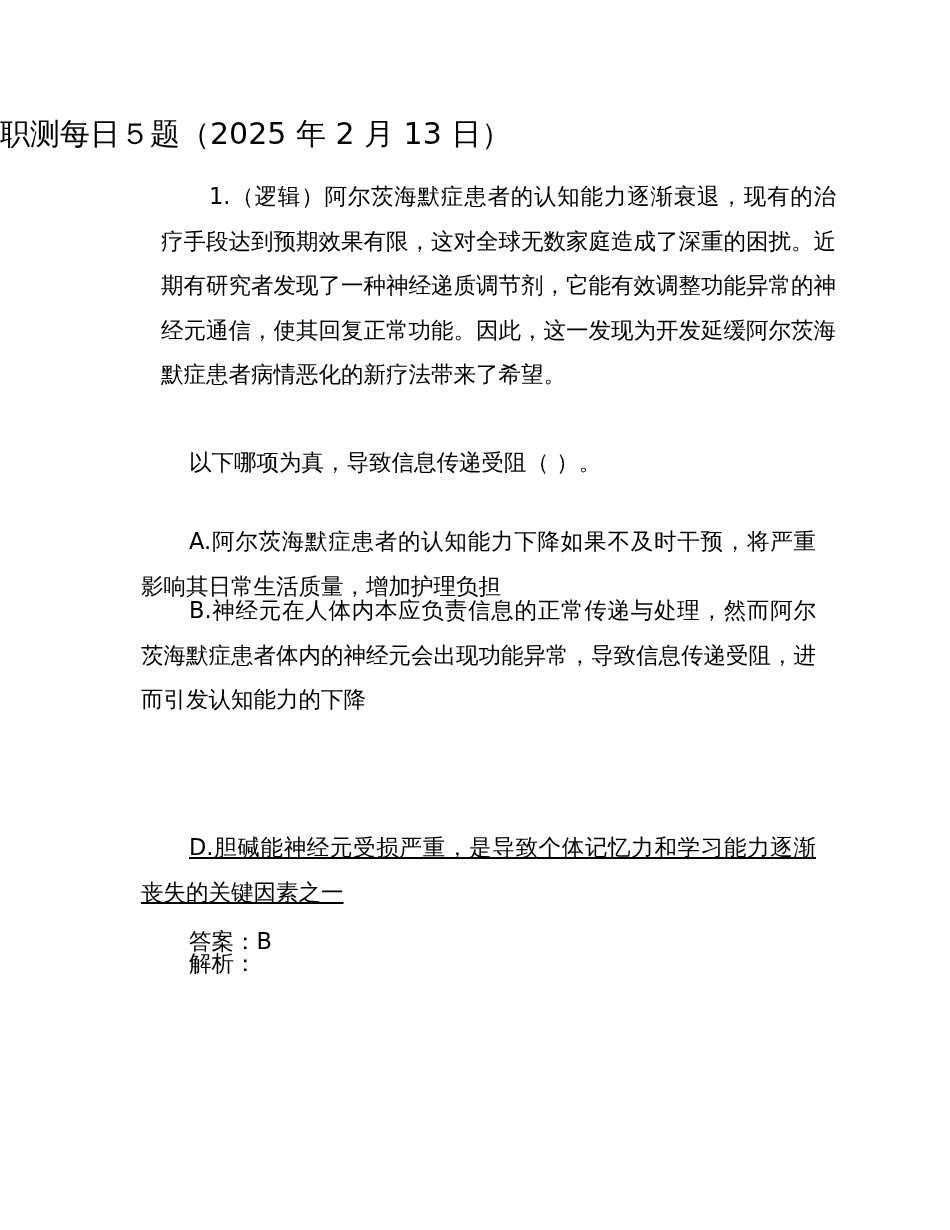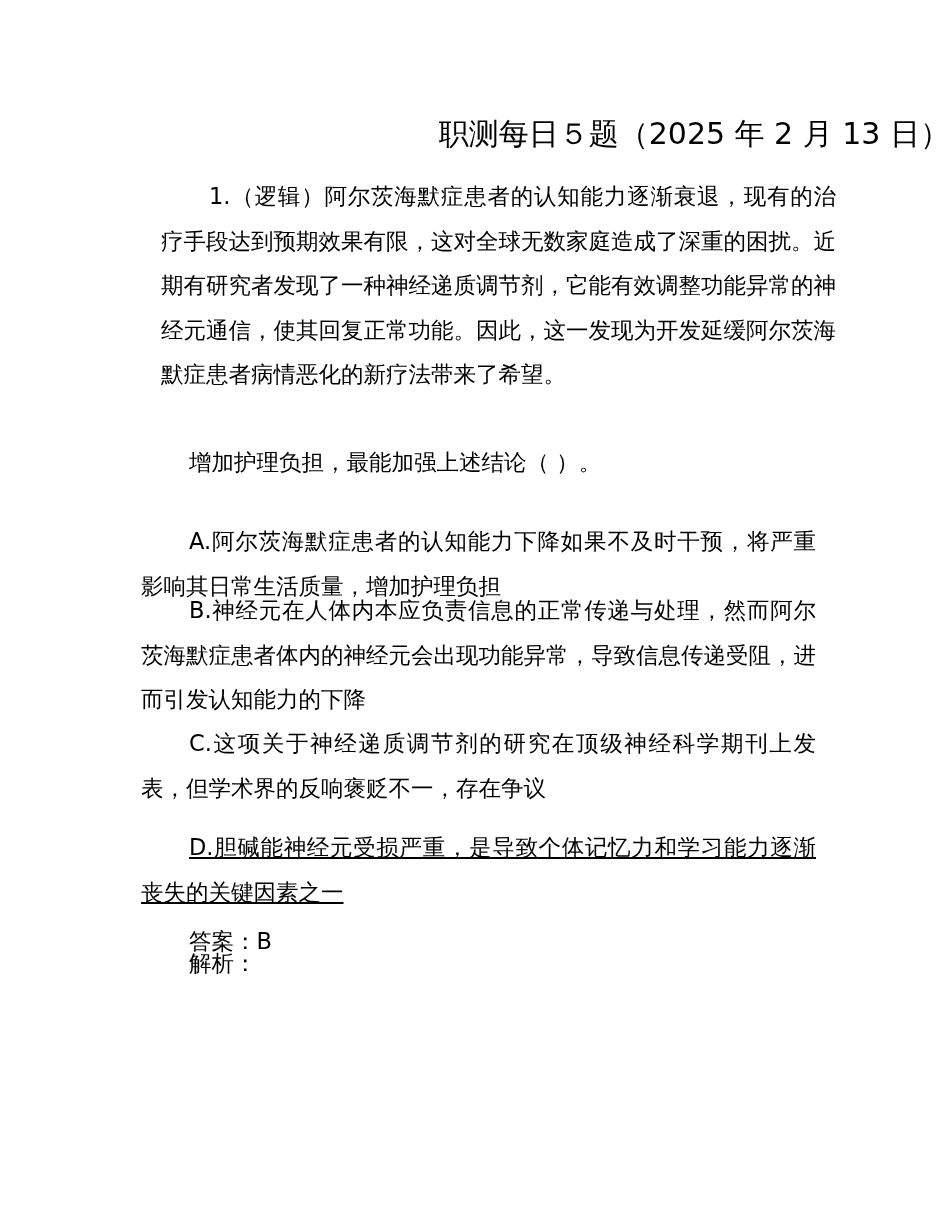--- a/index.html
+++ b/index.html
@@ -20,21 +20,21 @@
       left: 0;
       top: 0;
       width: 950px;
       height: 1230px;
     }
     .title {
       position: absolute;
       left: 0;
       top: 112px;
       width: 950px;
-      text-align: right;
+      text-align: left;
       font-size: 30px;
       line-height: 44px;
       letter-spacing: 0px;
       white-space: nowrap;
     }
     .para {
       position: absolute;
       left: 141px;
       width: 675px;
       font-size: 22.5px;
@@ -53,26 +53,25 @@
     .p8 { top: 941px; }
   </style>
 </head>
 <body>
 
 <div class="page">
   <div class="title">职测每日５题（2025 年 2 月 13 日）</div>
 
   <p class="para p1">1.（逻辑）阿尔茨海默症患者的认知能力逐渐衰退，现有的治疗手段达到预期效果有限，这对全球无数家庭造成了深重的困扰。近期有研究者发现了一种神经递质调节剂，它能有效调整功能异常的神经元通信，使其回复正常功能。因此，这一发现为开发延缓阿尔茨海默症患者病情恶化的新疗法带来了希望。</p>
 
-  <p class="para p2">增加护理负担，最能加强上述结论（ ）。</p>
+  <p class="para p2">以下哪项为真，导致信息传递受阻（ ）。</p>
 
   <p class="para p3">A.阿尔茨海默症患者的认知能力下降如果不及时干预，将严重影响其日常生活质量，增加护理负担</p>
 
   <p class="para p4">B.神经元在人体内本应负责信息的正常传递与处理，然而阿尔茨海默症患者体内的神经元会出现功能异常，导致信息传递受阻，进而引发认知能力的下降</p>
 
-  <p class="para p5">C.这项关于神经递质调节剂的研究在顶级神经科学期刊上发表，但学术界的反响褒贬不一，存在争议</p>
 
   <p class="para p6">D.胆碱能神经元受损严重，是导致个体记忆力和学习能力逐渐丧失的关键因素之一</p>
 
   <p class="para p7">答案：B</p>
 
   <p class="para p8">解析：</p>
 </div>
 
 </body></html>

